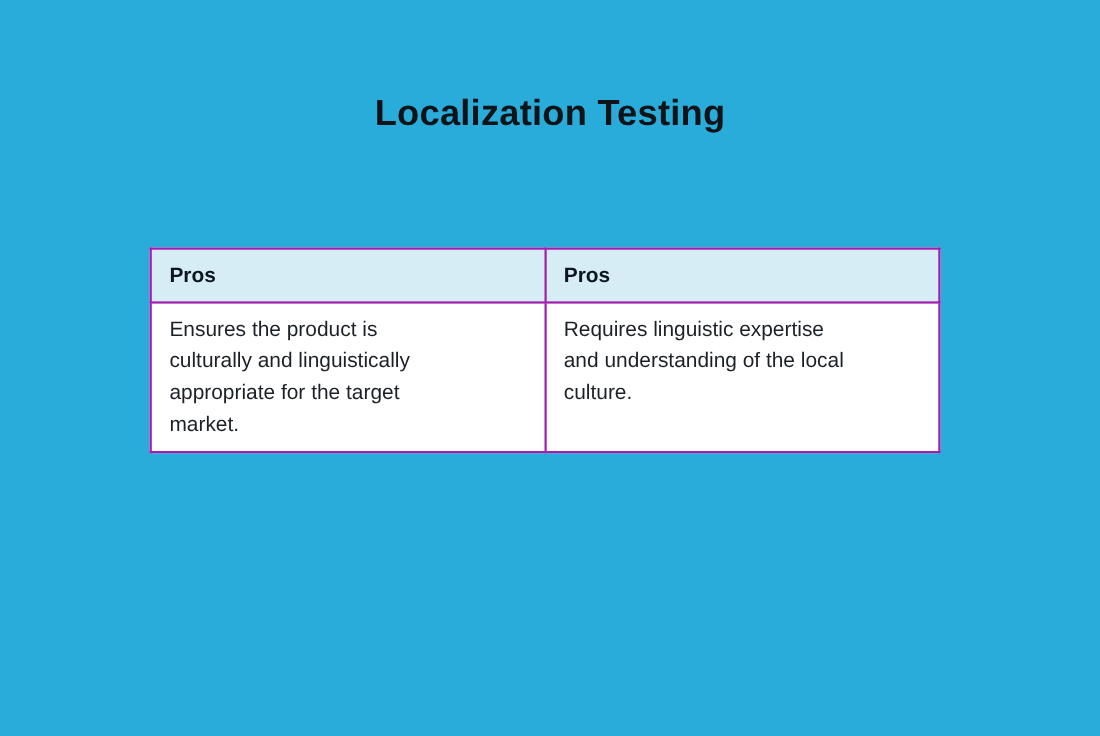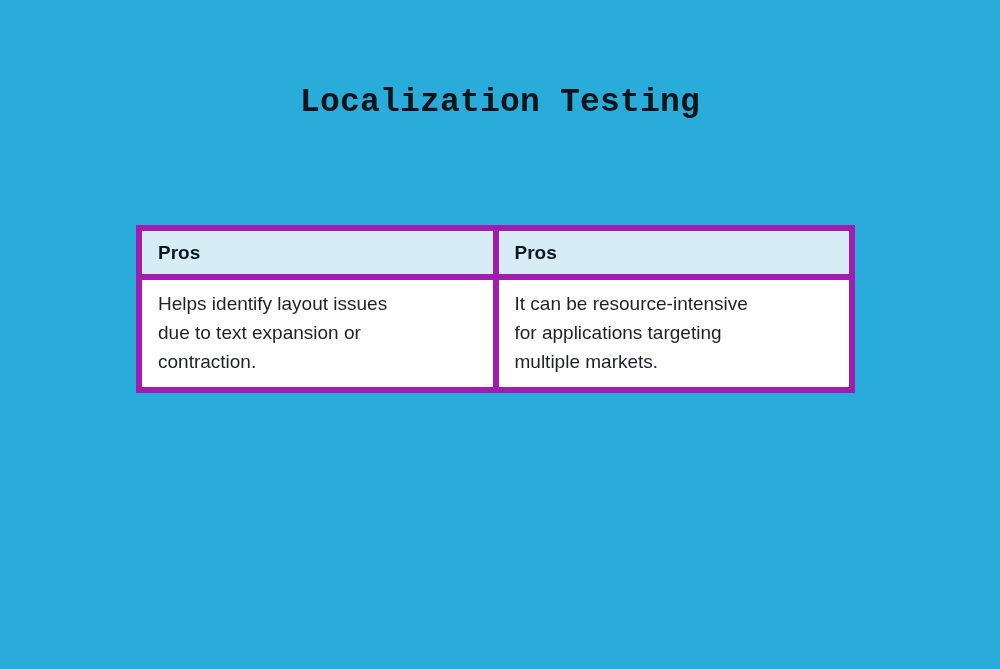--- a/index.html
+++ b/index.html
@@ -17,35 +17,34 @@
   .title {
     position: absolute;
     top: 84px;
     left: 0;
     width: 100%;
     text-align: center;
     font-size: 33px;
     font-weight: 700;
     color: #101418;
     letter-spacing: 0.2px;
-    font-family: Liberation Mono, monospace;
   }
   table.pc-table {
     position: absolute;
     left: 136px;
     top: 225px;
     width: 719px;
     border-collapse: collapse;
     table-layout: fixed;
     background: #FFFFFF;
     border: 1.5px solid #1A1A1A;
   }
   .pc-table th,
   .pc-table td {
-    border: 6px solid #a21caf;
+    border: 2px solid #a21caf;
     box-sizing: border-box;
     width: 50%;
   }
   .pc-table th {
     background: #D7EDF6;
     height: 49px;
     font-size: 19px;
     font-weight: 700;
     color: #0E1620;
     text-align: left;
@@ -69,22 +68,23 @@
 <div class="title">Localization Testing</div>
 
 <table class="pc-table">
   <thead>
     <tr>
       <th>Pros</th>
       <th>Pros</th>
     </tr>
   </thead>
   <tbody>
-    <tr class="row-1">
-      <td>Helps identify layout issues
-due to text expansion or
-contraction.</td>
-      <td>It can be resource-intensive
-for applications targeting
-multiple markets.</td>
+    <tr class="row-0">
+      <td>Ensures the product is
+culturally and linguistically
+appropriate for the target
+market.</td>
+      <td>Requires linguistic expertise
+and understanding of the local
+culture.</td>
     </tr>
   </tbody>
 </table>
 
 </body></html>

